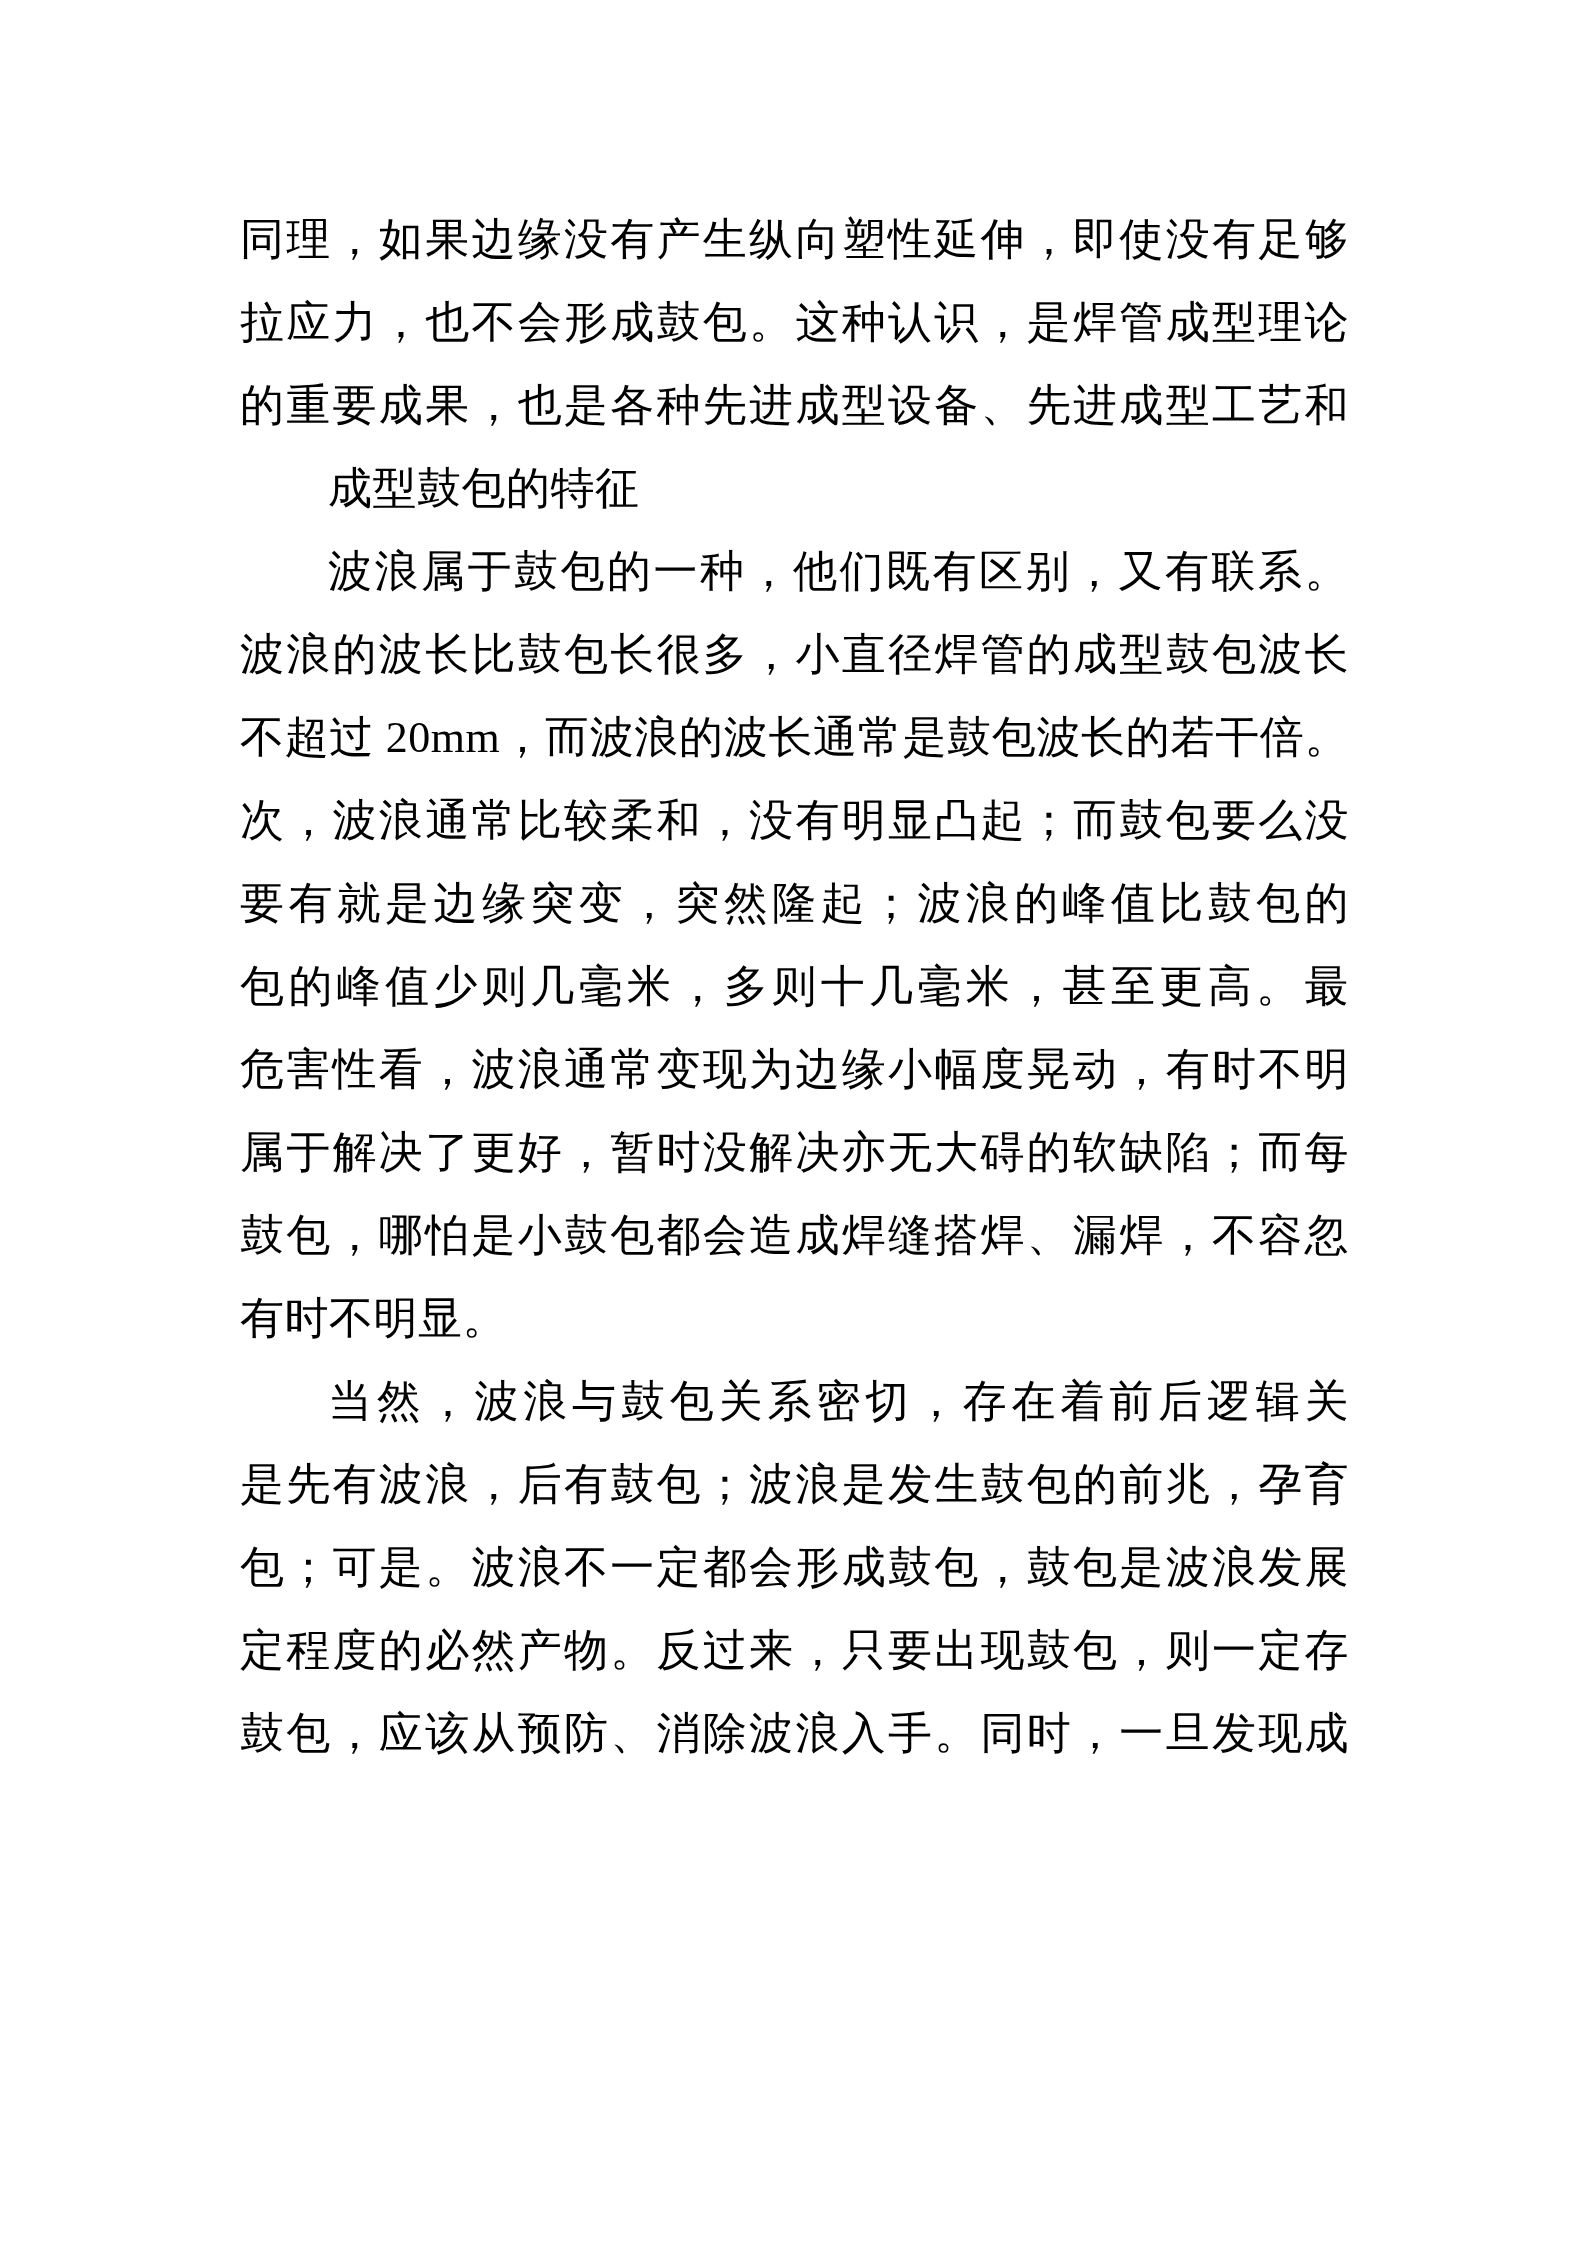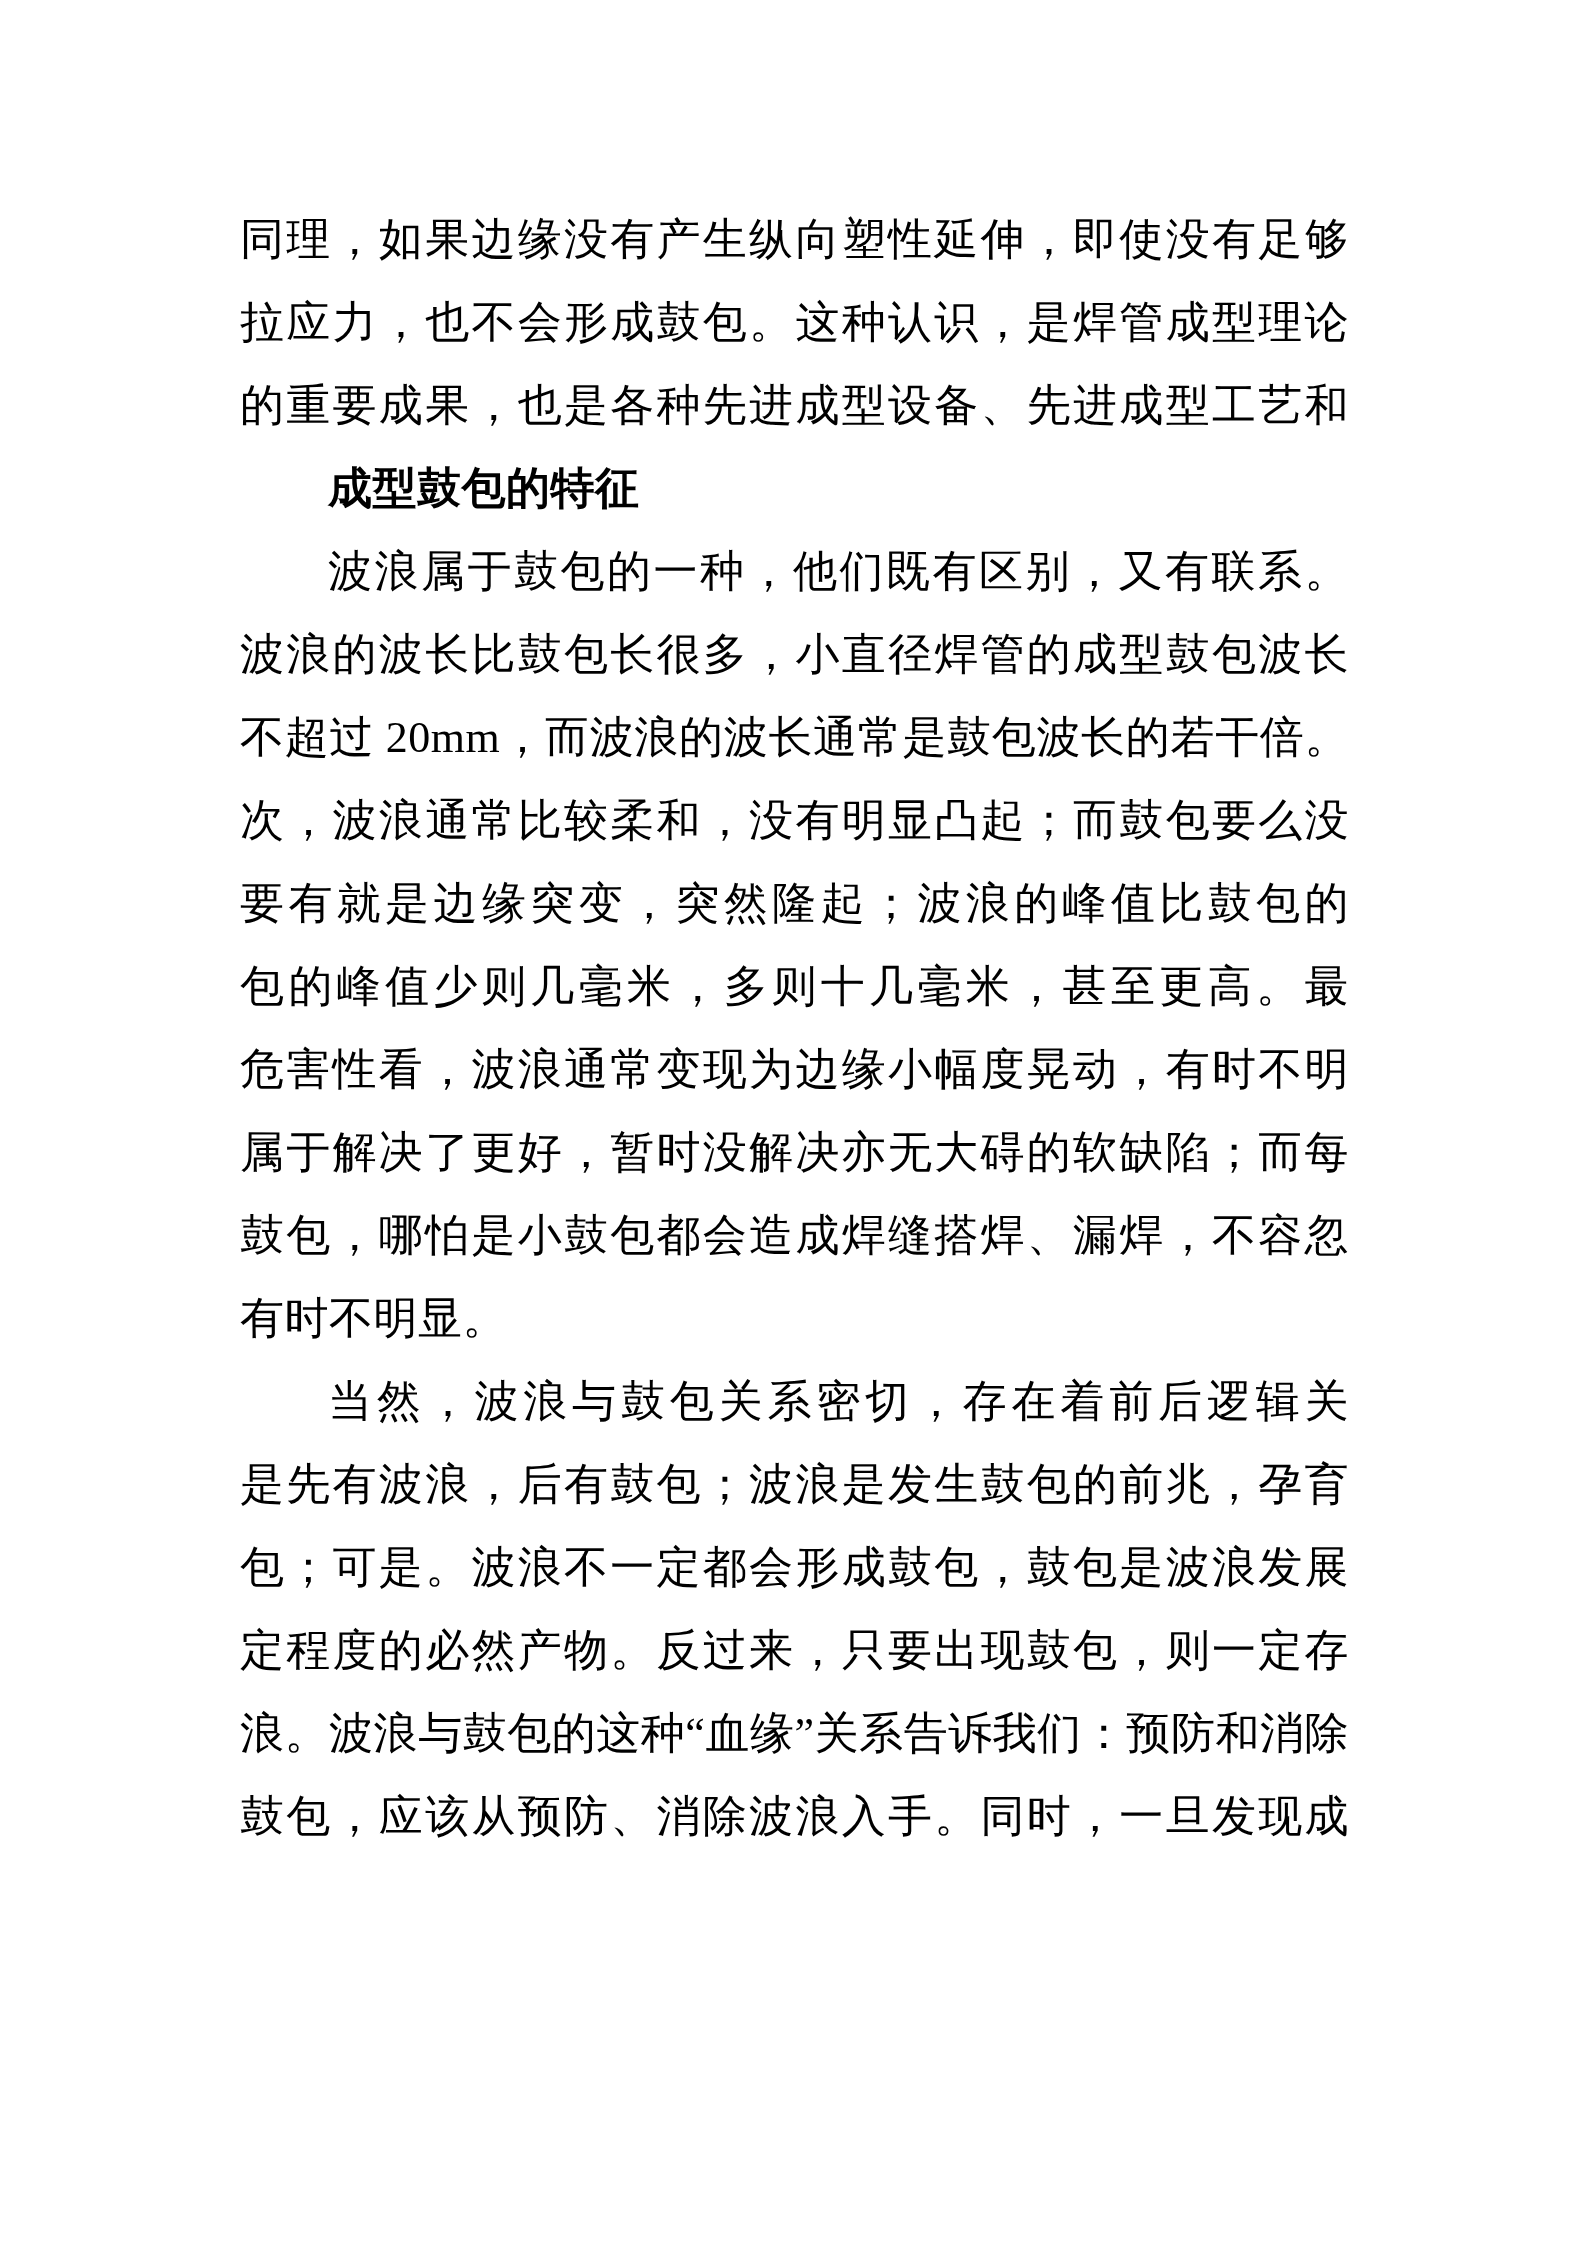--- a/index.html
+++ b/index.html
@@ -38,21 +38,21 @@
     letter-spacing: 0.5px;
   }
   .line.fill {
     
     text-align-last: justify;
   }
   .line.indent {
     padding-left: 88px; 
   }
   .line.heading {
-    font-weight: bold;
+    font-weight: normal;
     text-align-last: left;
   }
 </style>
 </head>
 <body>
 
 <div class="page">
   <div class="content">
 
     <div class="para">
@@ -77,18 +77,17 @@
       <div class="line fill">属于解决了更好，暂时没解决亦无大碍的软缺陷；而每一个</div>
       <div class="line fill">鼓包，哪怕是小鼓包都会造成焊缝搭焊、漏焊，不容忽视，</div>
       <div class="line">有时不明显。</div>
     </div>
 
     <div class="para">
       <div class="line fill indent">当然，波浪与鼓包关系密切，存在着前后逻辑关系。总</div>
       <div class="line fill">是先有波浪，后有鼓包；波浪是发生鼓包的前兆，孕育着鼓</div>
       <div class="line fill">包；可是。波浪不一定都会形成鼓包，鼓包是波浪发展到一</div>
       <div class="line fill">定程度的必然产物。反过来，只要出现鼓包，则一定存在波</div>
-      <div class="line fill">浪。波浪与鼓包的这种“血缘”关系告诉我们：预防和消除</div>
       <div class="line fill">鼓包，应该从预防、消除波浪入手。同时，一旦发现成型管</div>
     </div>
 
   </div>
 </div>
 
 </body></html>

